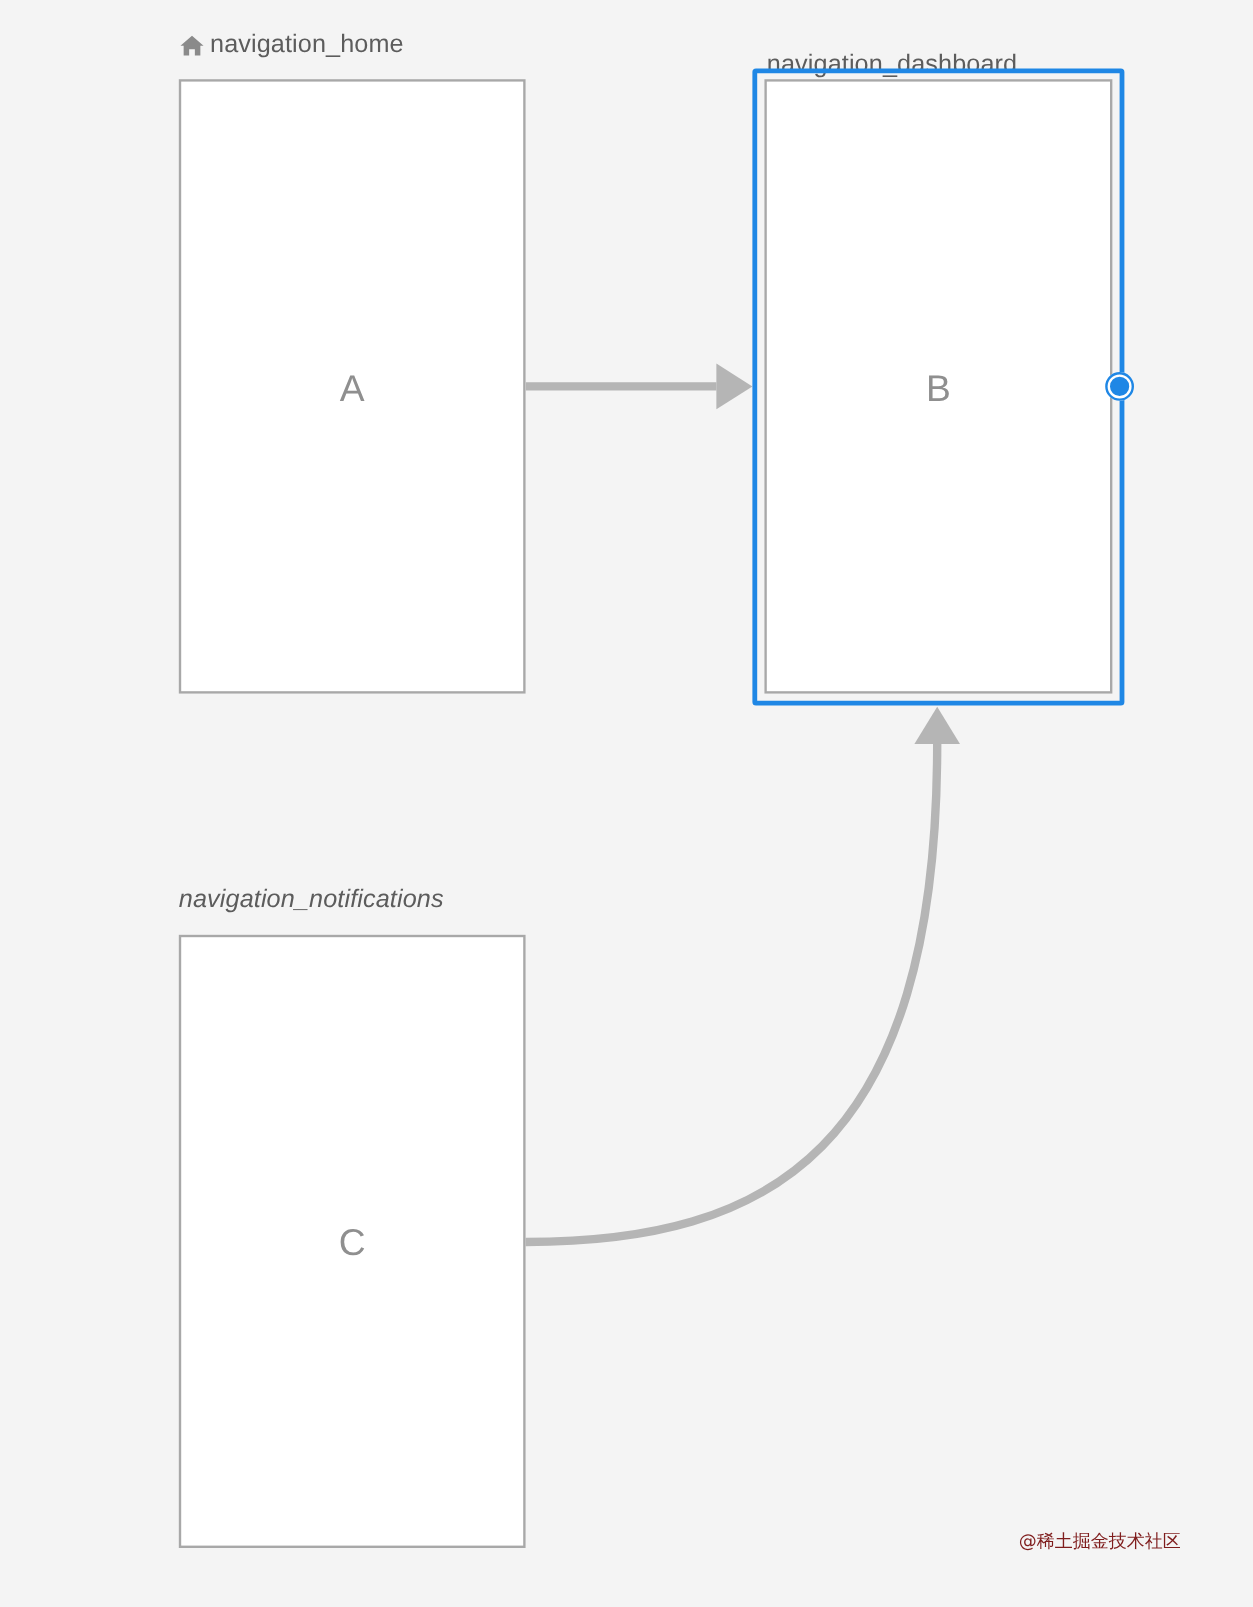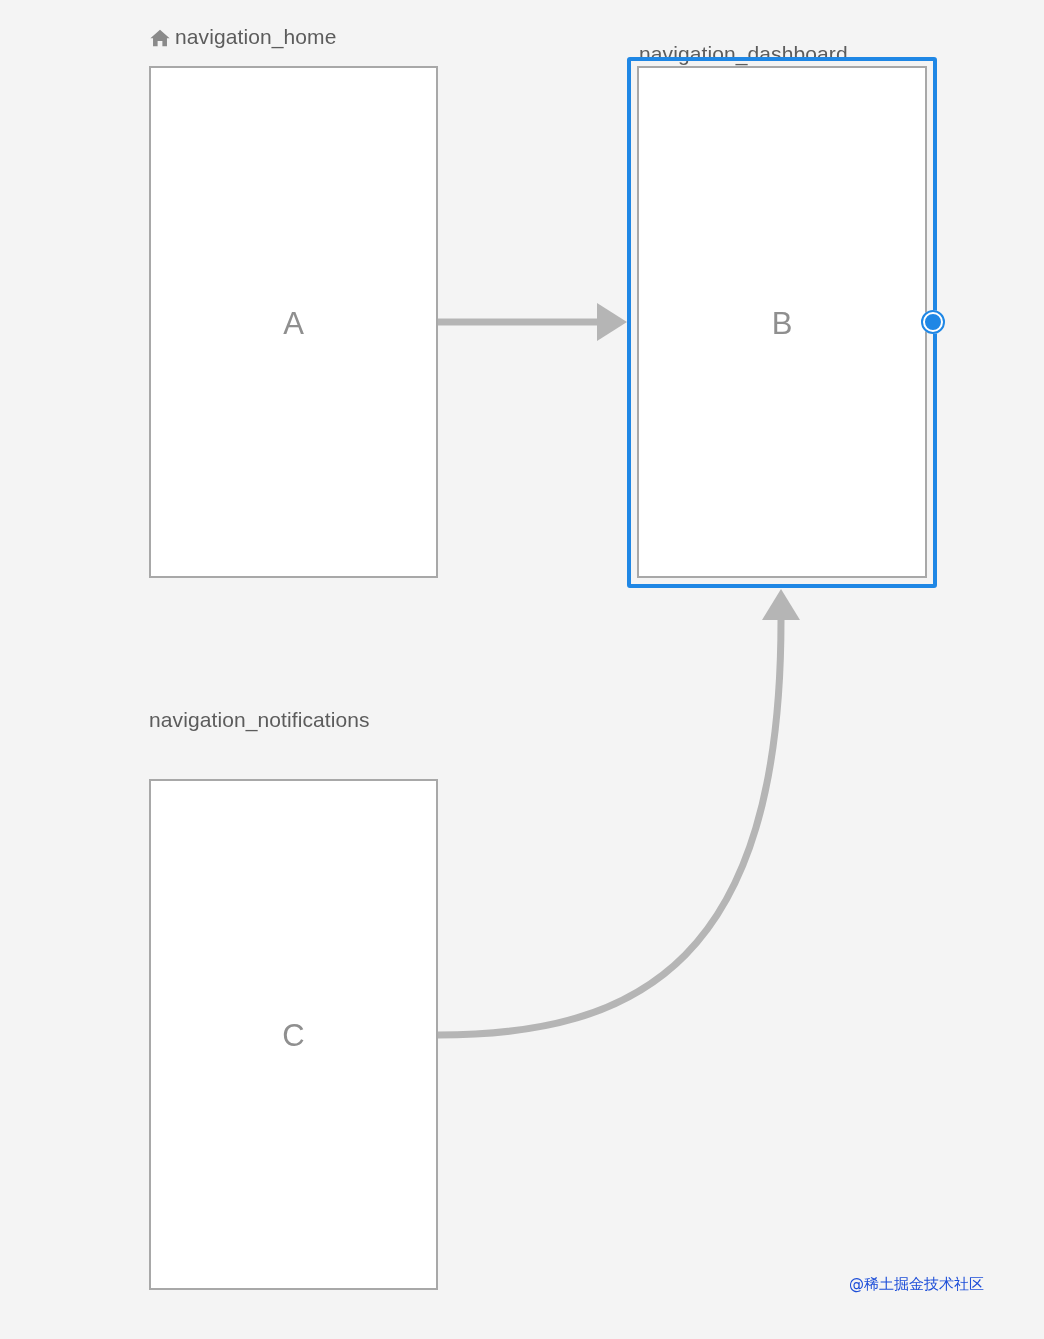--- a/index.html
+++ b/index.html
@@ -97,21 +97,21 @@
     bottom: -4px;
     border-radius: 50%;
     border: 2px solid #1f87e5;
     box-sizing: border-box;
   }
 
   
   .watermark {
     position: absolute;
     font-size: 15px;
-    color: #1d4ed8;
+    color: #7f1d1d;
     white-space: nowrap;
     font-family: "DejaVu Sans", sans-serif;
     text-align: right;
   }
 </style>
 </head>
 <body>
 
 <div id="canvas">
 
@@ -142,21 +142,21 @@
 
   <div class="node-label" style="left:639px; top:41px;">
     <span>navigation_dashboard</span>
   </div>
   <div class="frame" style="left:637px; top:66px; width:290px; height:512px;">
     <div class="frame-letter" style="top:238px;">B</div>
   </div>
   <div class="selection-outline" style="left:627px; top:57px; width:310px; height:531px;"></div>
   <div class="selection-handle" style="left:921px; top:310px;"></div>
 
-  <div class="node-label" style="left:149px; top:707px;">
+  <div class="node-label" style="left:149px; top:737px;font-style:italic;">
     <span>navigation_notifications</span>
   </div>
   <div class="frame" style="left:149px; top:779px; width:289px; height:511px;">
     <div class="frame-letter" style="top:237px;">C</div>
   </div>
 
   <div class="watermark" style="left:849px; top:1275px;">@稀土掘金技术社区</div>
 
 </div>
 

